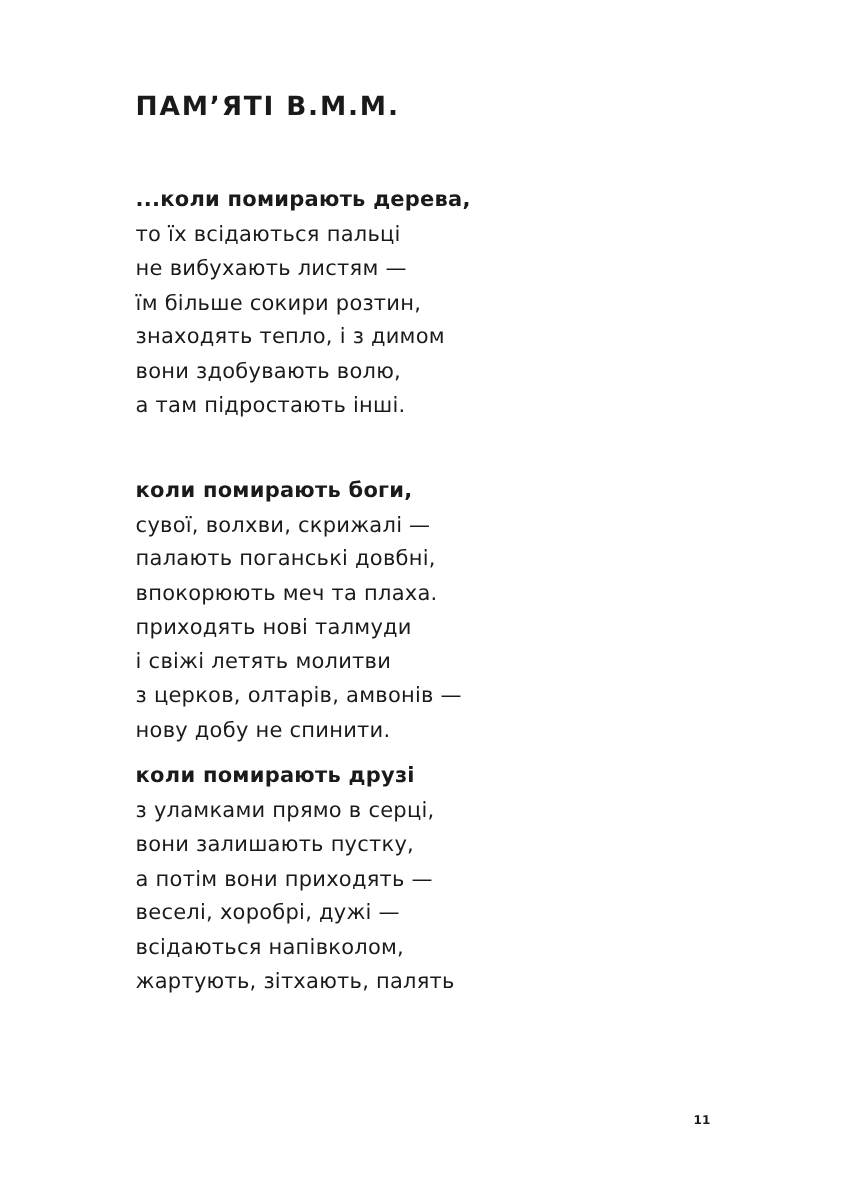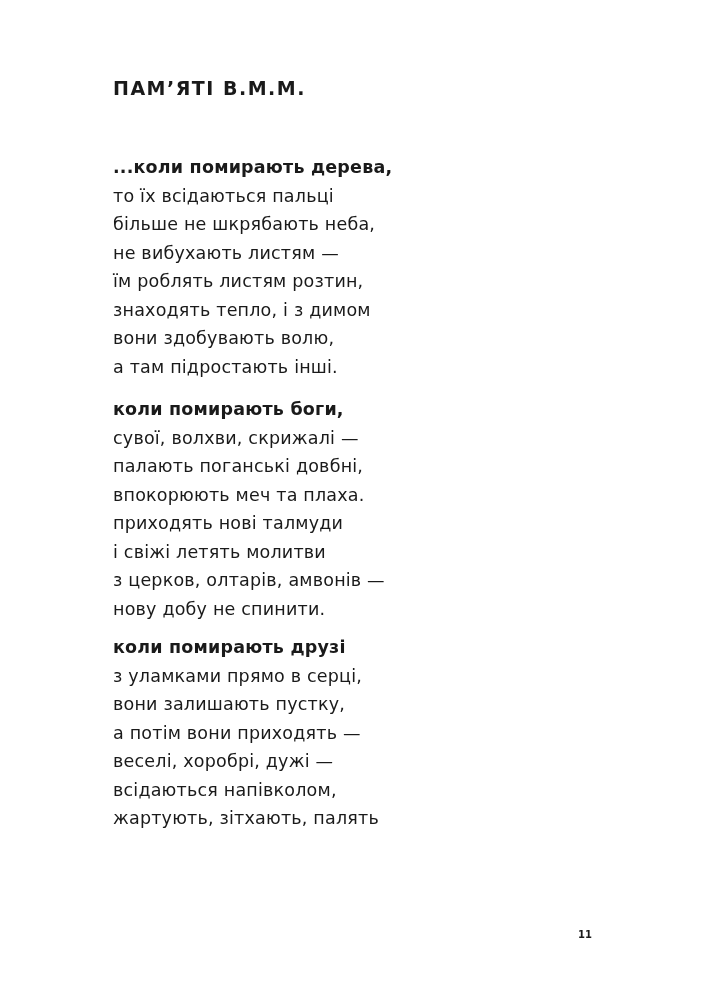--- a/index.html
+++ b/index.html
@@ -1,38 +1,37 @@
 <!DOCTYPE html>
 <html><head>
 <meta charset="utf-8">
 <style>
   html, body { margin: 0; padding: 0; background: #ffffff; }
   body { width: 713px; height: 992px; position: relative; overflow: hidden;
          font-family: "DejaVu Sans", sans-serif; color: #1a1a1a; }
-  .title { position: absolute; left: 113px; top: 77px; font-size: 19px; font-weight: bold;
+  .title { position: absolute; left: 113px; top: 77px; font-size: 22px; font-weight: bold;
            letter-spacing: 1.5px; margin: 0; }
   .stanza { position: absolute; left: 113px; margin: 0; }
   .line { font-size: 17.5px; line-height: 28.5px; height: 28.5px; white-space: nowrap; letter-spacing: 0.2px; }
   .line.b { font-weight: bold; margin-top: 40px; }
   .s1 { top: 113px; }
   .s2 { top: 355px; }
   .s3 { top: 593px; }
   .pagenum { position: absolute; left: 578px; top: 929px; font-size: 10px; font-weight: bold; }
 </style>
 </head>
 <body>
 
 <h1 class="title">ПАМ’ЯТІ В.М.М.</h1>
 
 <div class="stanza s1">
   <div class="line b">...коли помирають дерева,</div>
   <div class="line">то їх всідаються пальці</div>
-  <div class="line">більше не шкрябають неба,</div>
   <div class="line">не вибухають листям —</div>
-  <div class="line">їм роблять листям розтин,</div>
+  <div class="line">їм більше сокири розтин,</div>
   <div class="line">знаходять тепло, і з димом</div>
   <div class="line">вони здобувають волю,</div>
   <div class="line">а там підростають інші.</div>
 </div>
 
 <div class="stanza s2">
   <div class="line b">коли помирають боги,</div>
   <div class="line">сувої, волхви, скрижалі —</div>
   <div class="line">палають поганські довбні,</div>
   <div class="line">впокорюють меч та плаха.</div>

